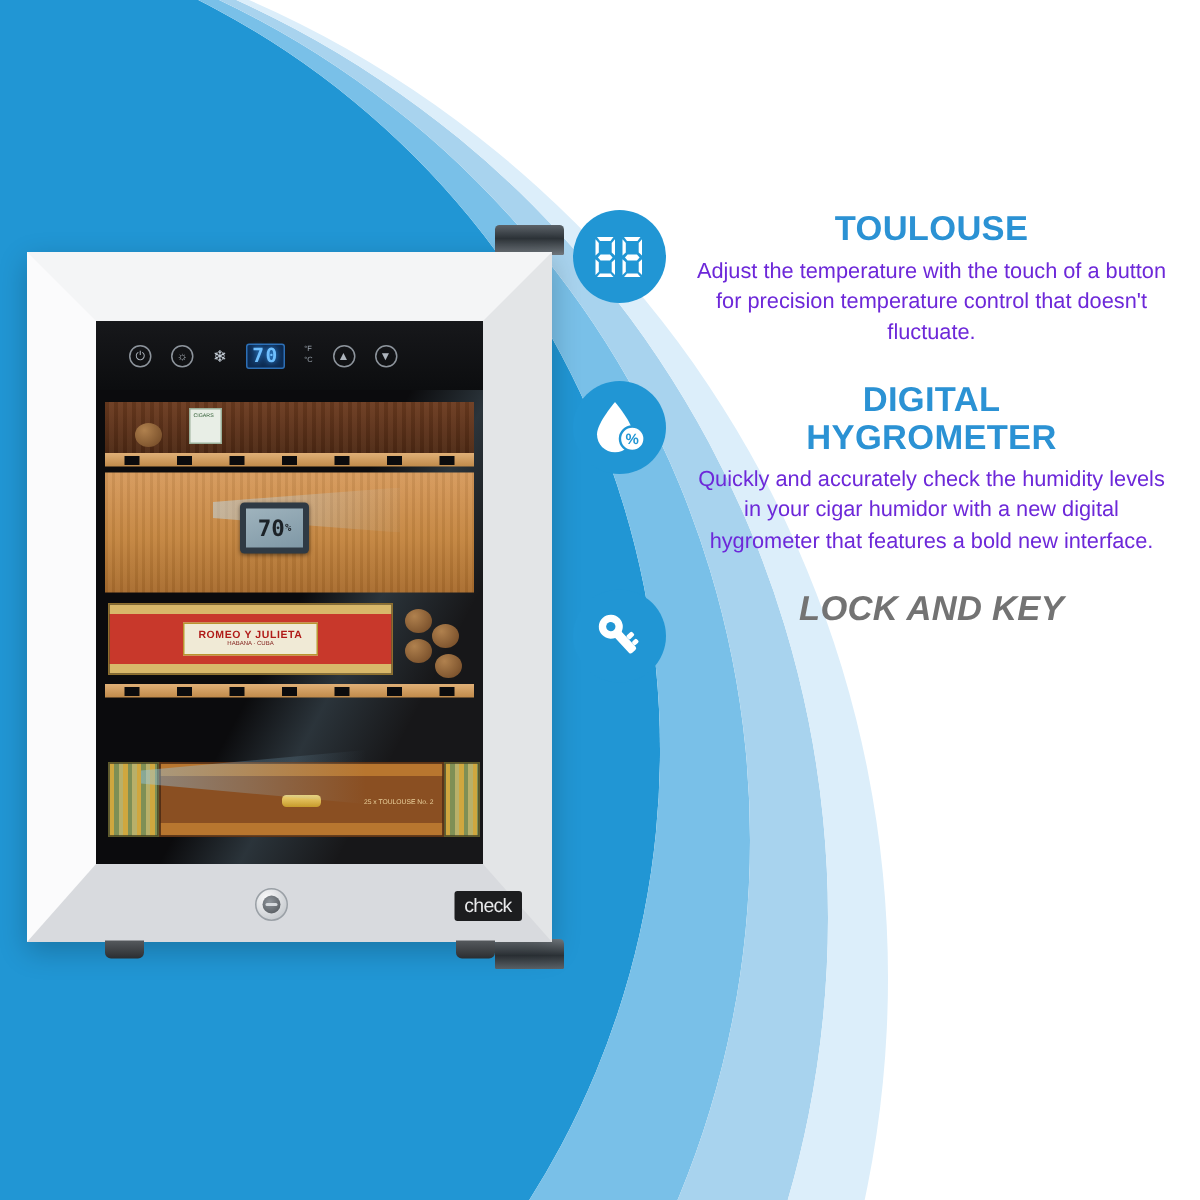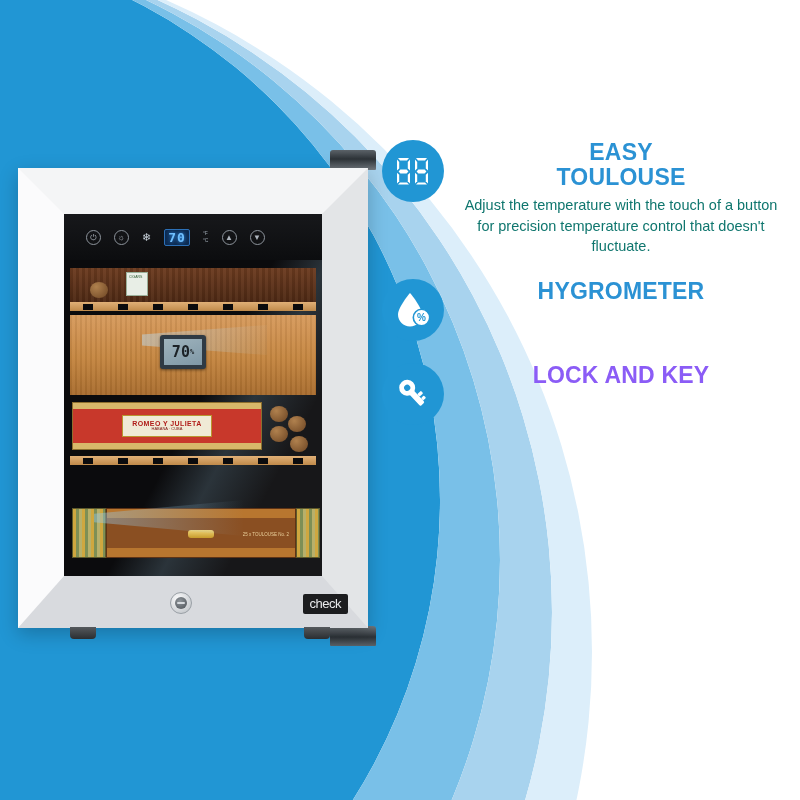--- a/index.html
+++ b/index.html
@@ -189,21 +189,21 @@
   .fic {
     flex:0 0 auto; width:62px; height:62px; border-radius:50%;
     display:flex; align-items:center; justify-content:center;
     margin-right:14px;
   }
   .ftext { flex:1 1 auto; text-align:center; padding-right:6px; }
   .ftitle {
     font-weight:bold; font-size:23px; line-height:1.07;
     letter-spacing:.2px; margin-bottom:6px;
   }
-  .fbody { font-size:14.5px; line-height:1.42; color:#0f766e; }
+  .fbody { font-size:14.5px; line-height:1.42; color:#6d28d9; }
 </style>
 </head>
 <body>
 
 <div id="bg">
   <svg width="800" height="800" viewBox="0 0 800 800">
     <rect x="0" y="0" width="800" height="800" fill="#ffffff"></rect>
 
     <g>
       <path d="M -120,-60 A 560 560 0 0 1 440 500 A 560 560 0 0 1 -120 1060 Z" fill="#2196d4"></path>
@@ -323,54 +323,55 @@
           <polygon points="32,3.5 29.8,6 29.8,12.4 32,14.4"></polygon>
           <polygon points="20.6,15.6 22.4,13.6 28.6,13.6 30.4,15.6 28.6,17.6 22.4,17.6"></polygon>
           <polygon points="19,16.8 21.2,18.8 21.2,25.2 19,27.4"></polygon>
           <polygon points="32,16.8 29.8,18.8 29.8,25.2 32,27.4"></polygon>
           <polygon points="20,28.6 22,26.4 29,26.4 31,28.6"></polygon>
         </g>
       </svg>
     </div>
     <div class="ftext">
       <div class="ftitle" style="color:#2b92d4;">
-        <div>EASY</div>
         <div>TOULOUSE</div>
       </div>
       <div class="fbody">Adjust the temperature with the touch of a button for precision temperature control that doesn't fluctuate.</div>
     </div>
   </div>
 
   <div class="feature">
     <div class="fic" style="background:#2196d4;">
       <svg width="36" height="38" viewBox="0 0 36 38">
         <path d="M15 2 C15 2 3 16 3 23.5 C3 30.4 8.4 35.5 15 35.5 C21.6 35.5 27 30.4 27 23.5 C27 16 15 2 15 2 Z" fill="#ffffff"></path>
         <circle cx="26.5" cy="26.5" r="8.2" fill="#ffffff" stroke="#2196d4" stroke-width="1.6"></circle>
         <text x="26.5" y="30.3" font-family="Liberation Sans, sans-serif" font-size="10" font-weight="bold" fill="#2196d4" text-anchor="middle">%</text>
       </svg>
     </div>
     <div class="ftext">
       <div class="ftitle" style="color:#2b92d4;">
+        <div>DIGITAL</div>
         <div>HYGROMETER</div>
       </div>
+      <div class="fbody">Quickly and accurately check the humidity levels in your cigar humidor with a new digital hygrometer that features a bold new interface.</div>
     </div>
   </div>
 
   <div class="feature">
     <div class="fic" style="background:#2196d4;">
       <svg width="36" height="36" viewBox="0 0 36 36">
         <g transform="rotate(-43 18 18)" fill="#ffffff">
           <circle cx="18" cy="9.5" r="8"></circle>
           <circle cx="18" cy="9.5" r="3.1" fill="#2196d4"></circle>
           <rect x="15" y="15" width="6" height="17" rx="1.6"></rect>
           <rect x="21" y="21" width="5" height="3.4" rx="1"></rect>
           <rect x="21" y="26.5" width="4" height="3.2" rx="1"></rect>
         </g>
       </svg>
     </div>
     <div class="ftext">
-      <div class="ftitle" style="color:#8b5cf6;">
+      <div class="ftitle" style="color:#737373;font-style:italic;">
         <div>LOCK AND KEY</div>
       </div>
     </div>
   </div>
 
 </div>
 
 </body></html>

